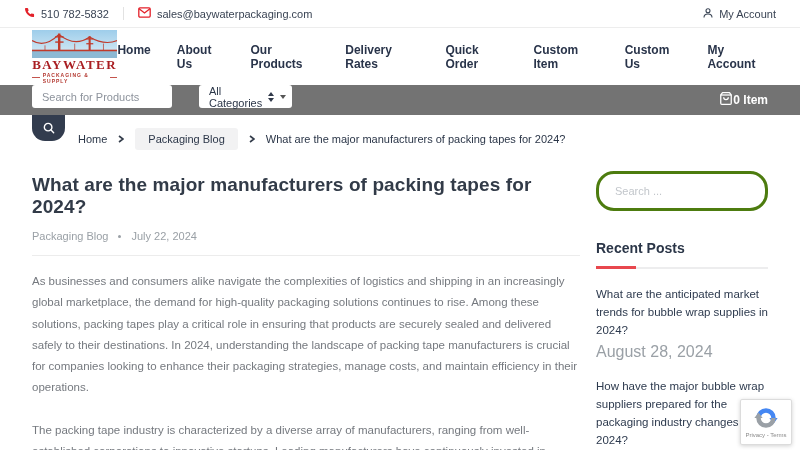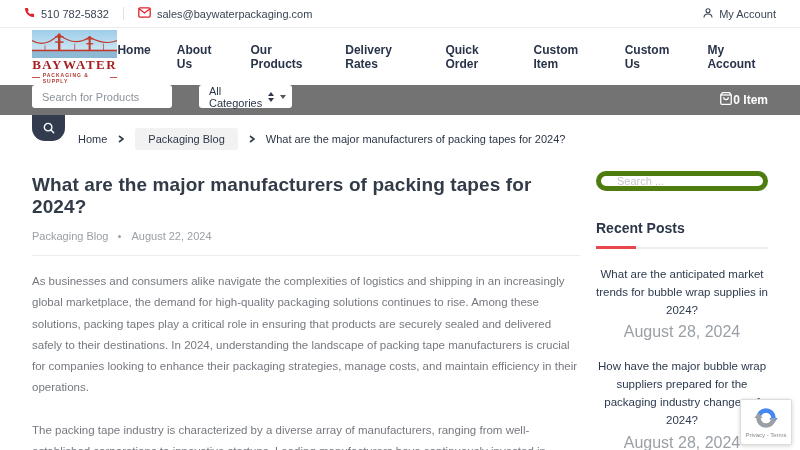--- a/index.html
+++ b/index.html
@@ -61,28 +61,28 @@
   .content { width:548px; }
   .page-title { font-size:19px; font-weight:600; color:#323b48; margin:16px 0 12px;
     letter-spacing:.1px; }
   .meta { display:flex; align-items:center; gap:10px; font-size:11px; color:#9aa0a6; }
   .meta .dot { width:3px; height:3px; border-radius:50%; background:#9aa0a6; }
   .divider { border:none; border-top:1px solid #ececec; margin:13px 0 15px; }
   .content p { font-size:11.5px; line-height:1.85; color:#75797f; margin-bottom:21px; }
 
   
   .sidebar { margin-left:auto; width:172px; padding-top:13px; }
-  .side-search { width:100%; height:20px; border:5px solid #4d7c0f; border-radius:18px;
+  .side-search { width:100%; height:40px; border:3px solid #4d7c0f; border-radius:18px;
     padding:0 16px; font-size:11px; color:#333; outline:none;
     font-family:"Liberation Sans","DejaVu Sans",sans-serif; }
   .side-search::placeholder { color:#c2c6cb; }
   .recent-title { font-size:14px; font-weight:600; color:#2b3648; margin-top:29px; }
   .recent-rule { margin-top:11px; height:2px; background:#ededee; position:relative; }
   .recent-rule .accent { position:absolute; left:0; top:-1px; width:40px; height:3px; background:#e8474e; }
-  .post { margin-top:17px; cursor:pointer;text-align:center; }
+  .post { margin-top:17px; cursor:pointer; }
   .post-title { font-size:11.5px; font-weight:500; color:#2d3a4e; line-height:1.55; }
   .post-date { font-size:16px; color:#9aa0a6; margin-top:4px; }
 
   
   .recaptcha { position:fixed; right:8px; bottom:5px; width:52px; height:46px; background:#fff;
     border:1px solid #dcdcdc; border-radius:2px; box-shadow:0 1px 4px rgba(0,0,0,.18);
     display:flex; flex-direction:column; align-items:center; justify-content:center; gap:2px; }
   .recaptcha .lbl { font-size:6px; color:#8a8a8a; }
 </style>
 </head>
@@ -204,21 +204,21 @@
   <span>What are the major manufacturers of packing tapes for 2024?</span>
 </div>
 
 <div class="main">
 
   <div class="content">
     <h1 class="page-title">What are the major manufacturers of packing tapes for 2024?</h1>
     <div class="meta">
       <span>Packaging Blog</span>
       <span class="dot"></span>
-      <span>August 22, 2024</span>
+      <span>July 22, 2024</span>
     </div>
     <hr class="divider">
     <p>As businesses and consumers alike navigate the complexities of logistics and shipping in an increasingly global marketplace, the demand for high-quality packaging solutions continues to rise. Among these solutions, packing tapes play a critical role in ensuring that products are securely sealed and delivered safely to their destinations. In 2024, understanding the landscape of packing tape manufacturers is crucial for companies looking to enhance their packaging strategies, manage costs, and maintain efficiency in their operations.</p>
     <p>The packing tape industry is characterized by a diverse array of manufacturers, ranging from well-established corporations to innovative startups. Leading manufacturers have continuously invested in research and development to create tapes that not only meet but exceed the evolving needs of their customers. Whether it's pressure-sensitive adhesive tapes, water-activated tapes, or eco-friendly options, the variety of packing tapes available in the market today reflects the dynamic demands of various industries. Furthermore, factors such as adhesive strength, durability, and sustainability are increasingly influencing consumer choices, prompting manufacturers to adapt their offerings accordingly.</p>
 
   </div>
 
   <div class="sidebar">
     <input class="side-search" type="text" placeholder="Search ..." style="">
     <div class="recent-title">Recent Posts</div>

